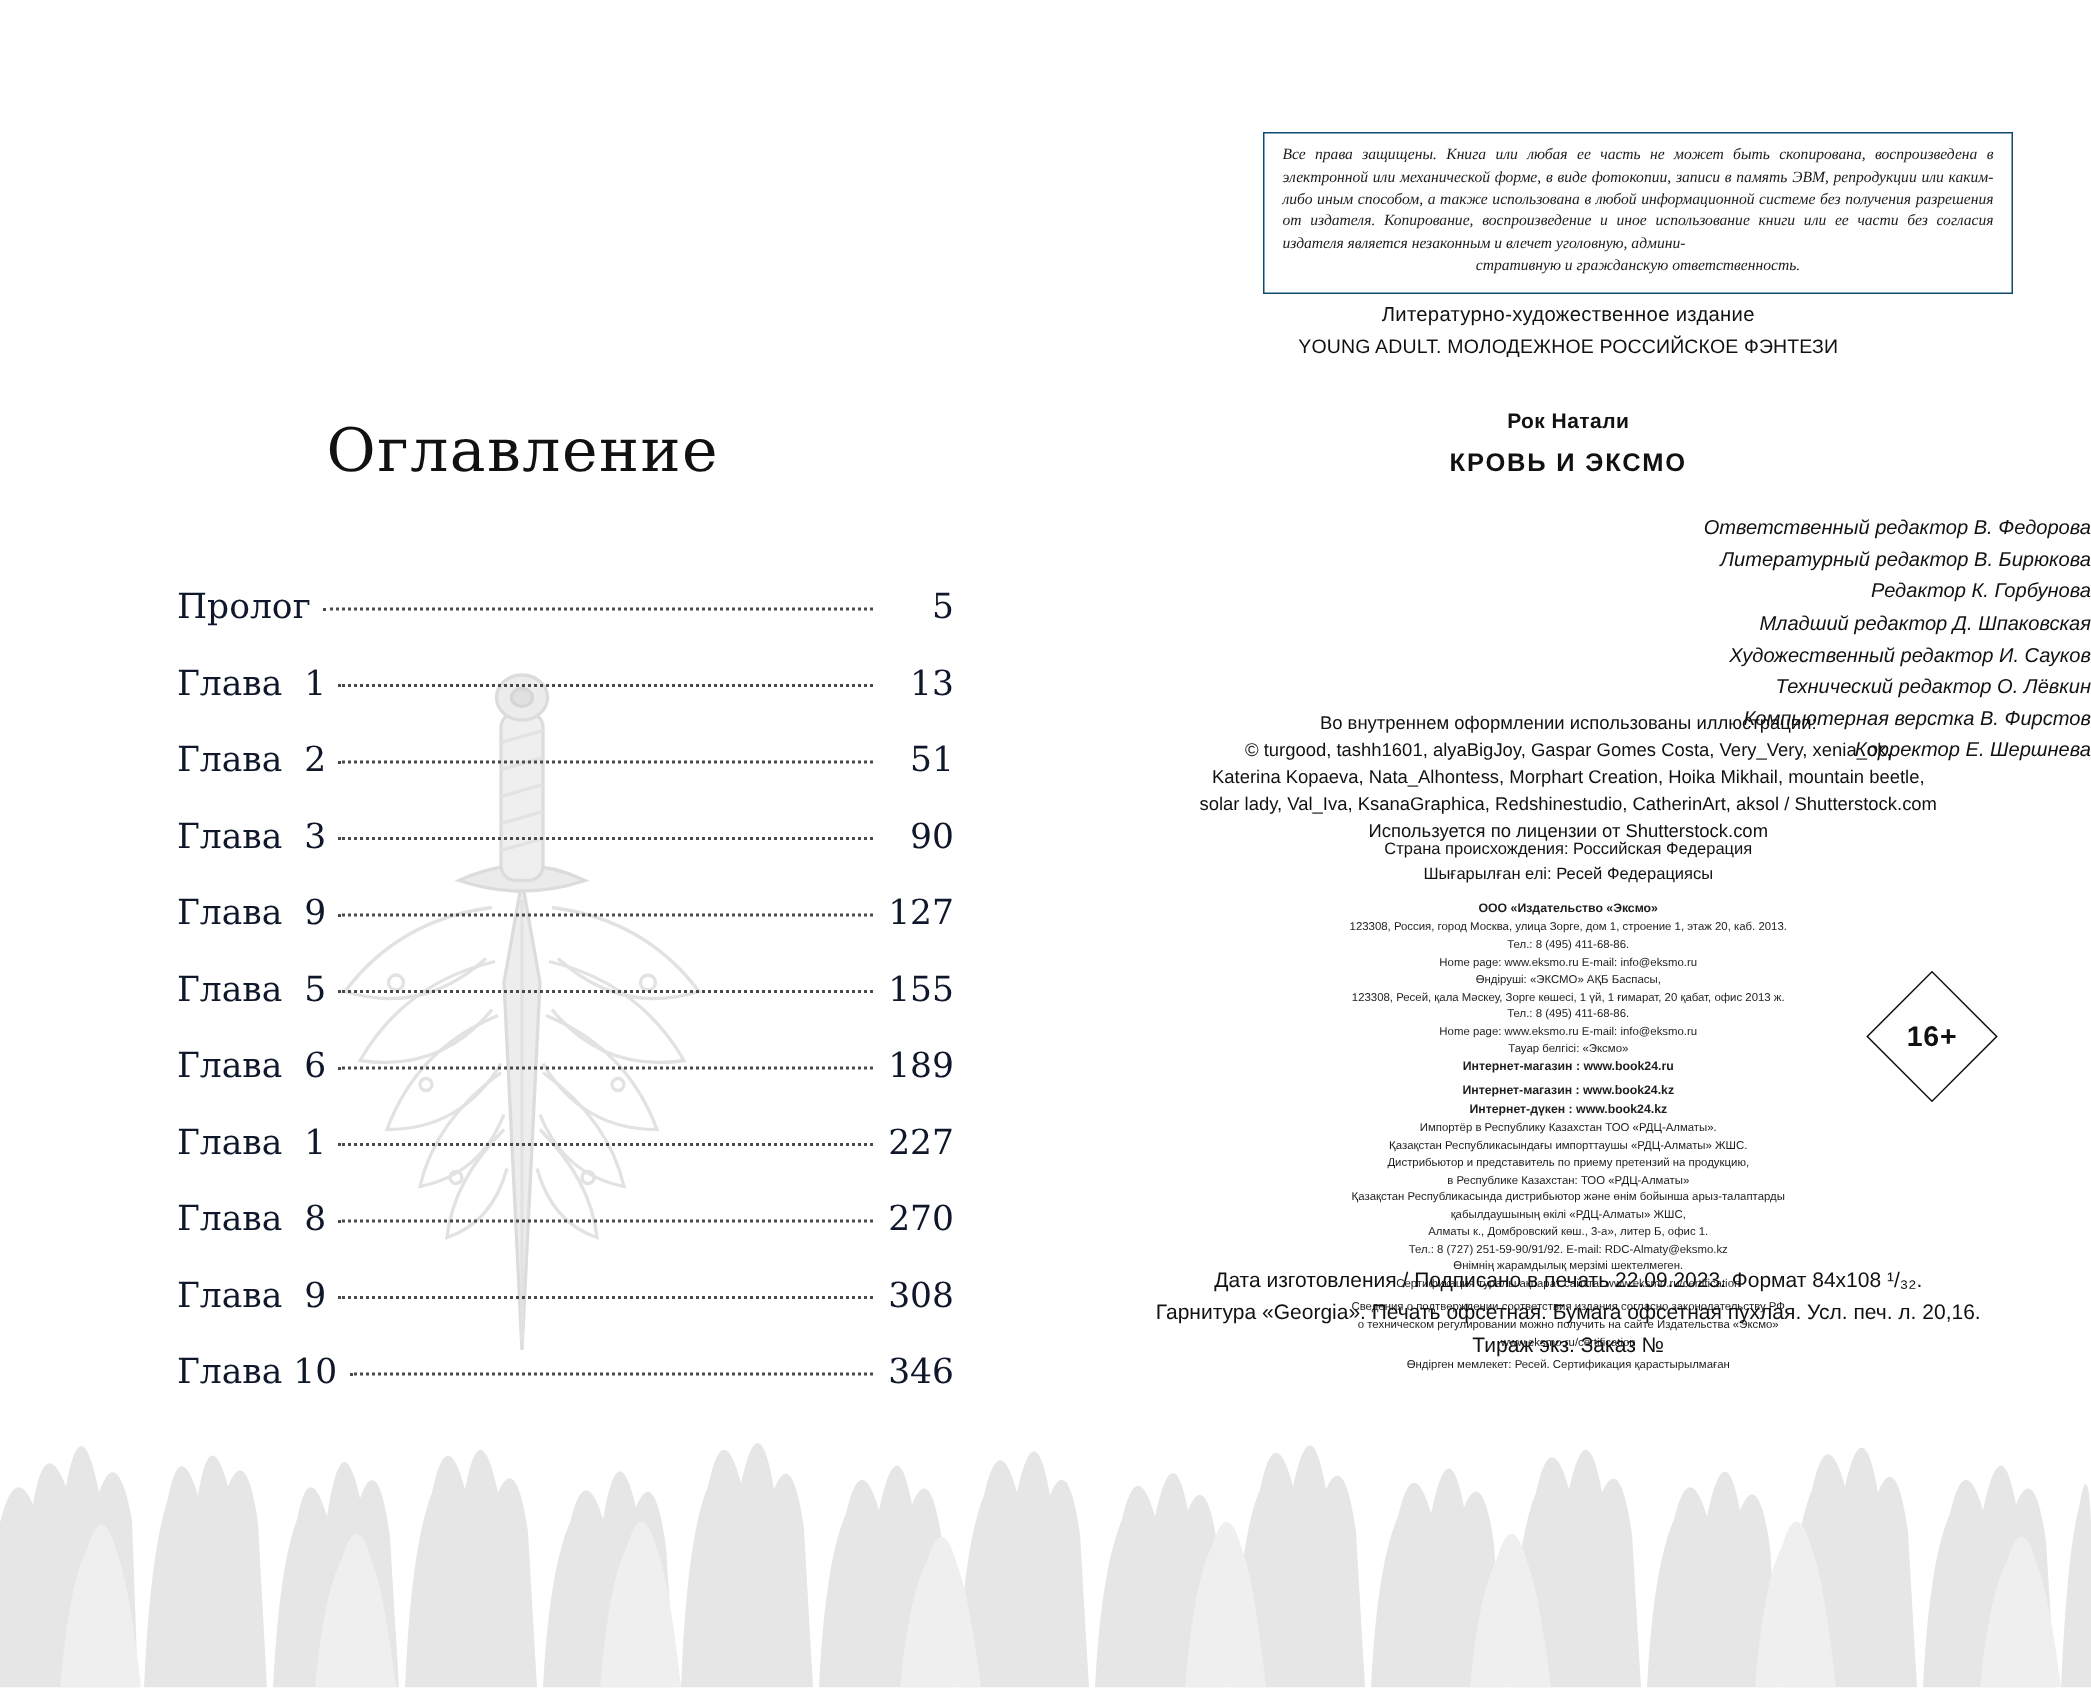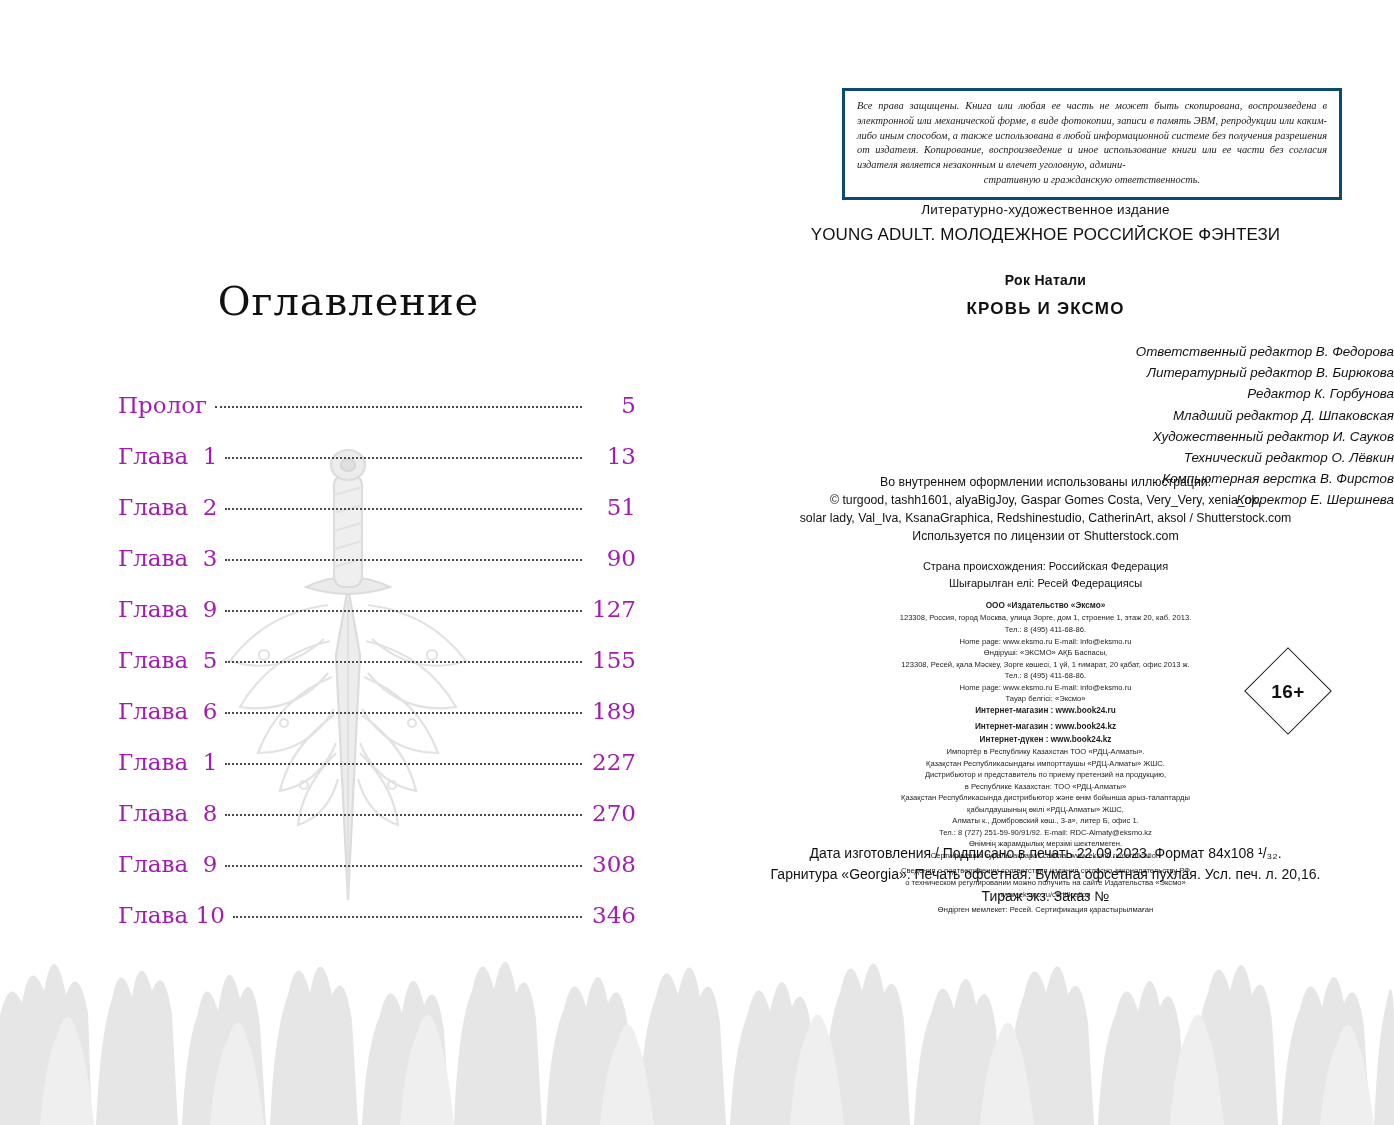--- a/index.html
+++ b/index.html
@@ -59,21 +59,21 @@
     left: 118px;
     top: 392px;
     width: 518px;
   }
   .toc-row {
     display: flex;
     align-items: baseline;
     height: 51px;
     font-family: "DejaVu Serif", serif;
     font-size: 23px;
-    color: #a21caf;
+    color: #0f172a;
   }
   .toc-label {
     white-space: pre;
     flex: 0 0 auto;
   }
   .toc-dots {
     flex: 1 1 auto;
     margin: 0 8px;
     border-bottom: 2px dotted #4a4a4a;
     position: relative;
@@ -94,21 +94,21 @@
     top: 0;
     width: 697px;
     height: 1125px;
     color: #111;
   }
   .rights-box {
     position: absolute;
     left: 145px;
     top: 88px;
     width: 500px;
-    border: 3px solid #0c4a6e;
+    border: 1px solid #0c4a6e;
     padding: 8px 12px 9px 12px;
     box-sizing: border-box;
     font-family: "Liberation Serif", serif;
     font-style: italic;
     font-size: 10.4px;
     line-height: 1.42;
     text-align: justify;
     color: #1a1a1a;
   }
   .rights-box p { margin: 0; }
@@ -119,21 +119,21 @@
     left: 0;
     top: 199px;
     width: 697px;
     text-align: center;
     font-family: "Liberation Sans", sans-serif;
     font-size: 13.5px;
     line-height: 1.6;
     letter-spacing: .2px;
   }
   .edition .series {
-    font-size: 17px;
+    font-size: 13px;
     letter-spacing: .1px;
   }
 
   .author-block {
     position: absolute;
     left: 0;
     top: 272px;
     width: 697px;
     text-align: center;
     font-family: "Liberation Sans", sans-serif;
@@ -350,20 +350,21 @@
     <div>Младший редактор Д. Шпаковская</div>
     <div>Художественный редактор И. Сауков</div>
     <div>Технический редактор О. Лёвкин</div>
     <div>Компьютерная верстка В. Фирстов</div>
     <div>Корректор Е. Шершнева</div>
   </div>
 
   <div class="illustrations">
     <div>Во внутреннем оформлении использованы иллюстрации:</div>
     <div>© turgood, tashh1601, alyaBigJoy, Gaspar Gomes Costa, Very_Very, xenia_ok,</div>
+    <div>Katerina Kopaeva, Nata_Alhontess, Morphart Creation, Hoika Mikhail, mountain beetle,</div>
     <div>solar lady, Val_Iva, KsanaGraphica, Redshinestudio, CatherinArt, aksol / Shutterstock.com</div>
     <div>Используется по лицензии от Shutterstock.com</div>
   </div>
 
   <div class="country">
     <div>Страна происхождения: Российская Федерация</div>
     <div>Шығарылған елі: Ресей Федерациясы</div>
   </div>
 
   <div class="imprint">

